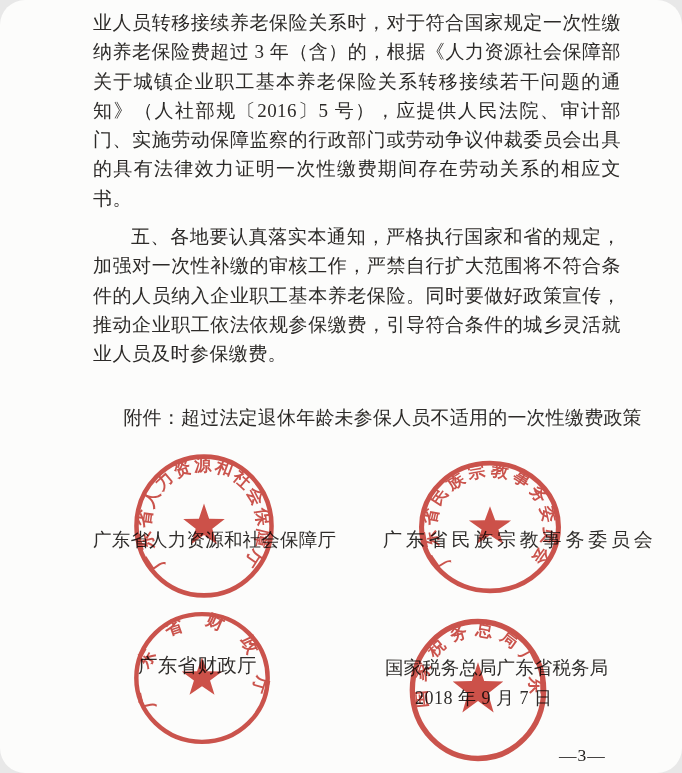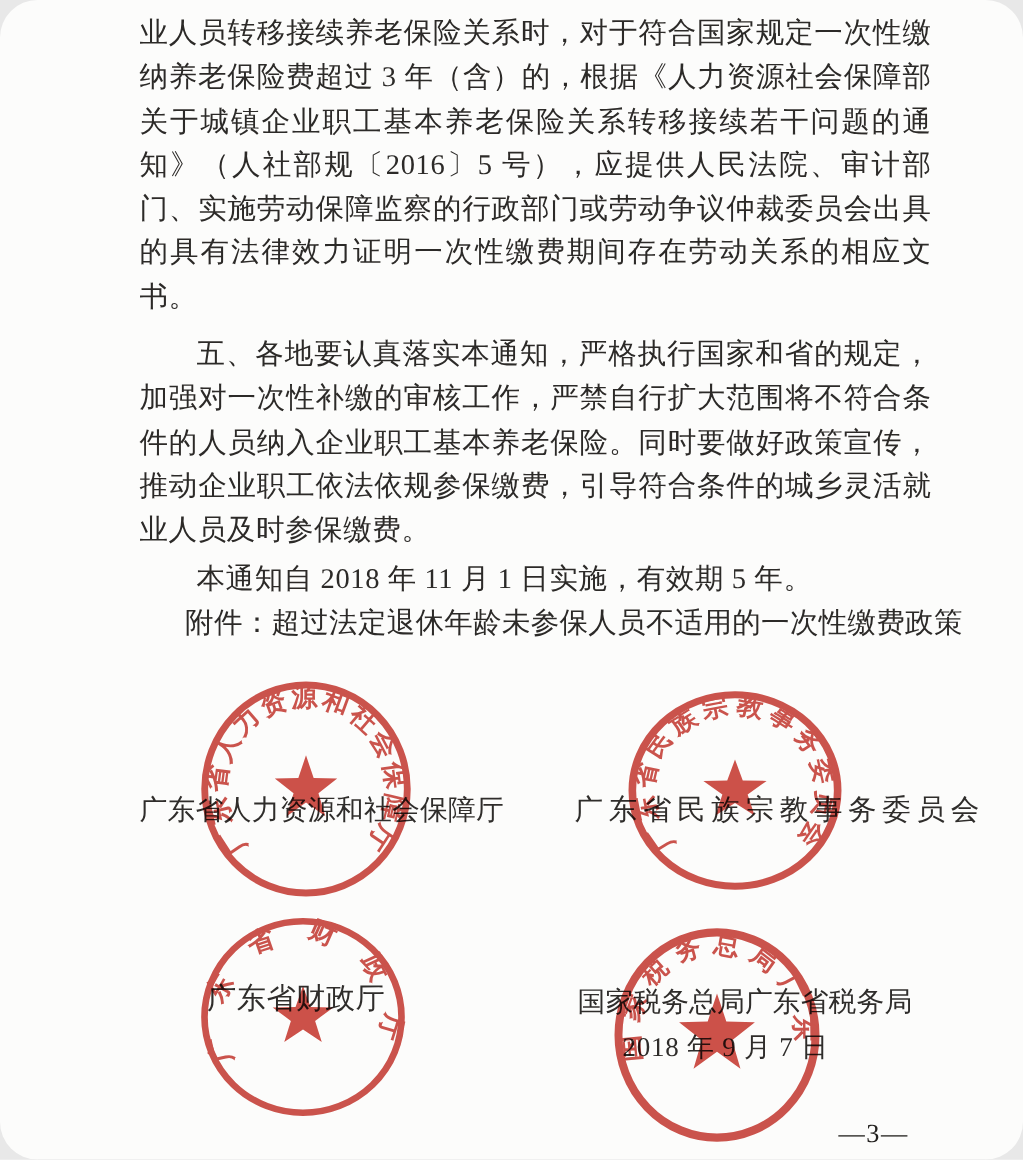--- a/index.html
+++ b/index.html
@@ -13,21 +13,21 @@
   
   .doc-body{
     position:absolute;left:93px;top:8px;width:528px;
     font-size:19px;line-height:29.3px;letter-spacing:0.4px;
     text-align:justify;text-justify:inter-ideograph;
   }
   .doc-body p{margin:0;}
   .doc-body p.indent{text-indent:2em;}
   .doc-body p.p2{margin-top:9px;}
   .doc-body p.p3{margin-top:3px;}
-  .doc-body p.p4{text-indent:1.6em;white-space:nowrap;letter-spacing:0.2px;}
+  .doc-body p.p4{margin-top:34px;text-indent:1.6em;white-space:nowrap;letter-spacing:0.2px;}
   
   .sig{position:absolute;white-space:nowrap;color:#2f2d2b;}
   .sig.n1{left:93px;top:527px;font-size:18.5px;letter-spacing:0.2px;}
   .sig.n2{left:383px;top:527px;font-size:19px;letter-spacing:3.8px;}
   .sig.n3{left:138px;top:652px;font-size:19.5px;letter-spacing:0.3px;}
   .sig.n4{left:385px;top:655px;font-size:18.5px;letter-spacing:0.1px;}
   .sig.dt{left:415px;top:686px;font-size:18px;letter-spacing:0.5px;}
   .pageno{position:absolute;left:559px;top:745px;font-size:17.5px;color:#23211f;letter-spacing:1px;}
   
   .seal{position:absolute;mix-blend-mode:multiply;opacity:0.87;}
@@ -40,21 +40,20 @@
   .s4{left:407px;top:616px;width:142px;height:148px;}
 </style>
 </head>
 <body>
 
 <div class="page">
 
   <div class="doc-body">
     <p class="p1">业人员转移接续养老保险关系时，对于符合国家规定一次性缴纳养老保险费超过 3 年（含）的，根据《人力资源社会保障部关于城镇企业职工基本养老保险关系转移接续若干问题的通知》（人社部规〔2016〕5 号），应提供人民法院、审计部门、实施劳动保障监察的行政部门或劳动争议仲裁委员会出具的具有法律效力证明一次性缴费期间存在劳动关系的相应文书。</p>
     <p class="indent p2">五、各地要认真落实本通知，严格执行国家和省的规定，加强对一次性补缴的审核工作，严禁自行扩大范围将不符合条件的人员纳入企业职工基本养老保险。同时要做好政策宣传，推动企业职工依法依规参保缴费，引导符合条件的城乡灵活就业人员及时参保缴费。</p>
-    <p class="indent p3">本通知自 2018 年 11 月 1 日实施，有效期 5 年。</p>
     <p class="p4">附件：超过法定退休年龄未参保人员不适用的一次性缴费政策</p>
   </div>
 
   <div class="sig n1">广东省人力资源和社会保障厅</div>
   <div class="sig n2">广东省民族宗教事务委员会</div>
   <div class="sig n3">广东省财政厅</div>
   <div class="sig n4">国家税务总局广东省税务局</div>
   <div class="sig dt">2018 年 9 月 7 日</div>
 
   <svg class="seal s1" viewBox="0 0 160 160" preserveAspectRatio="none">

